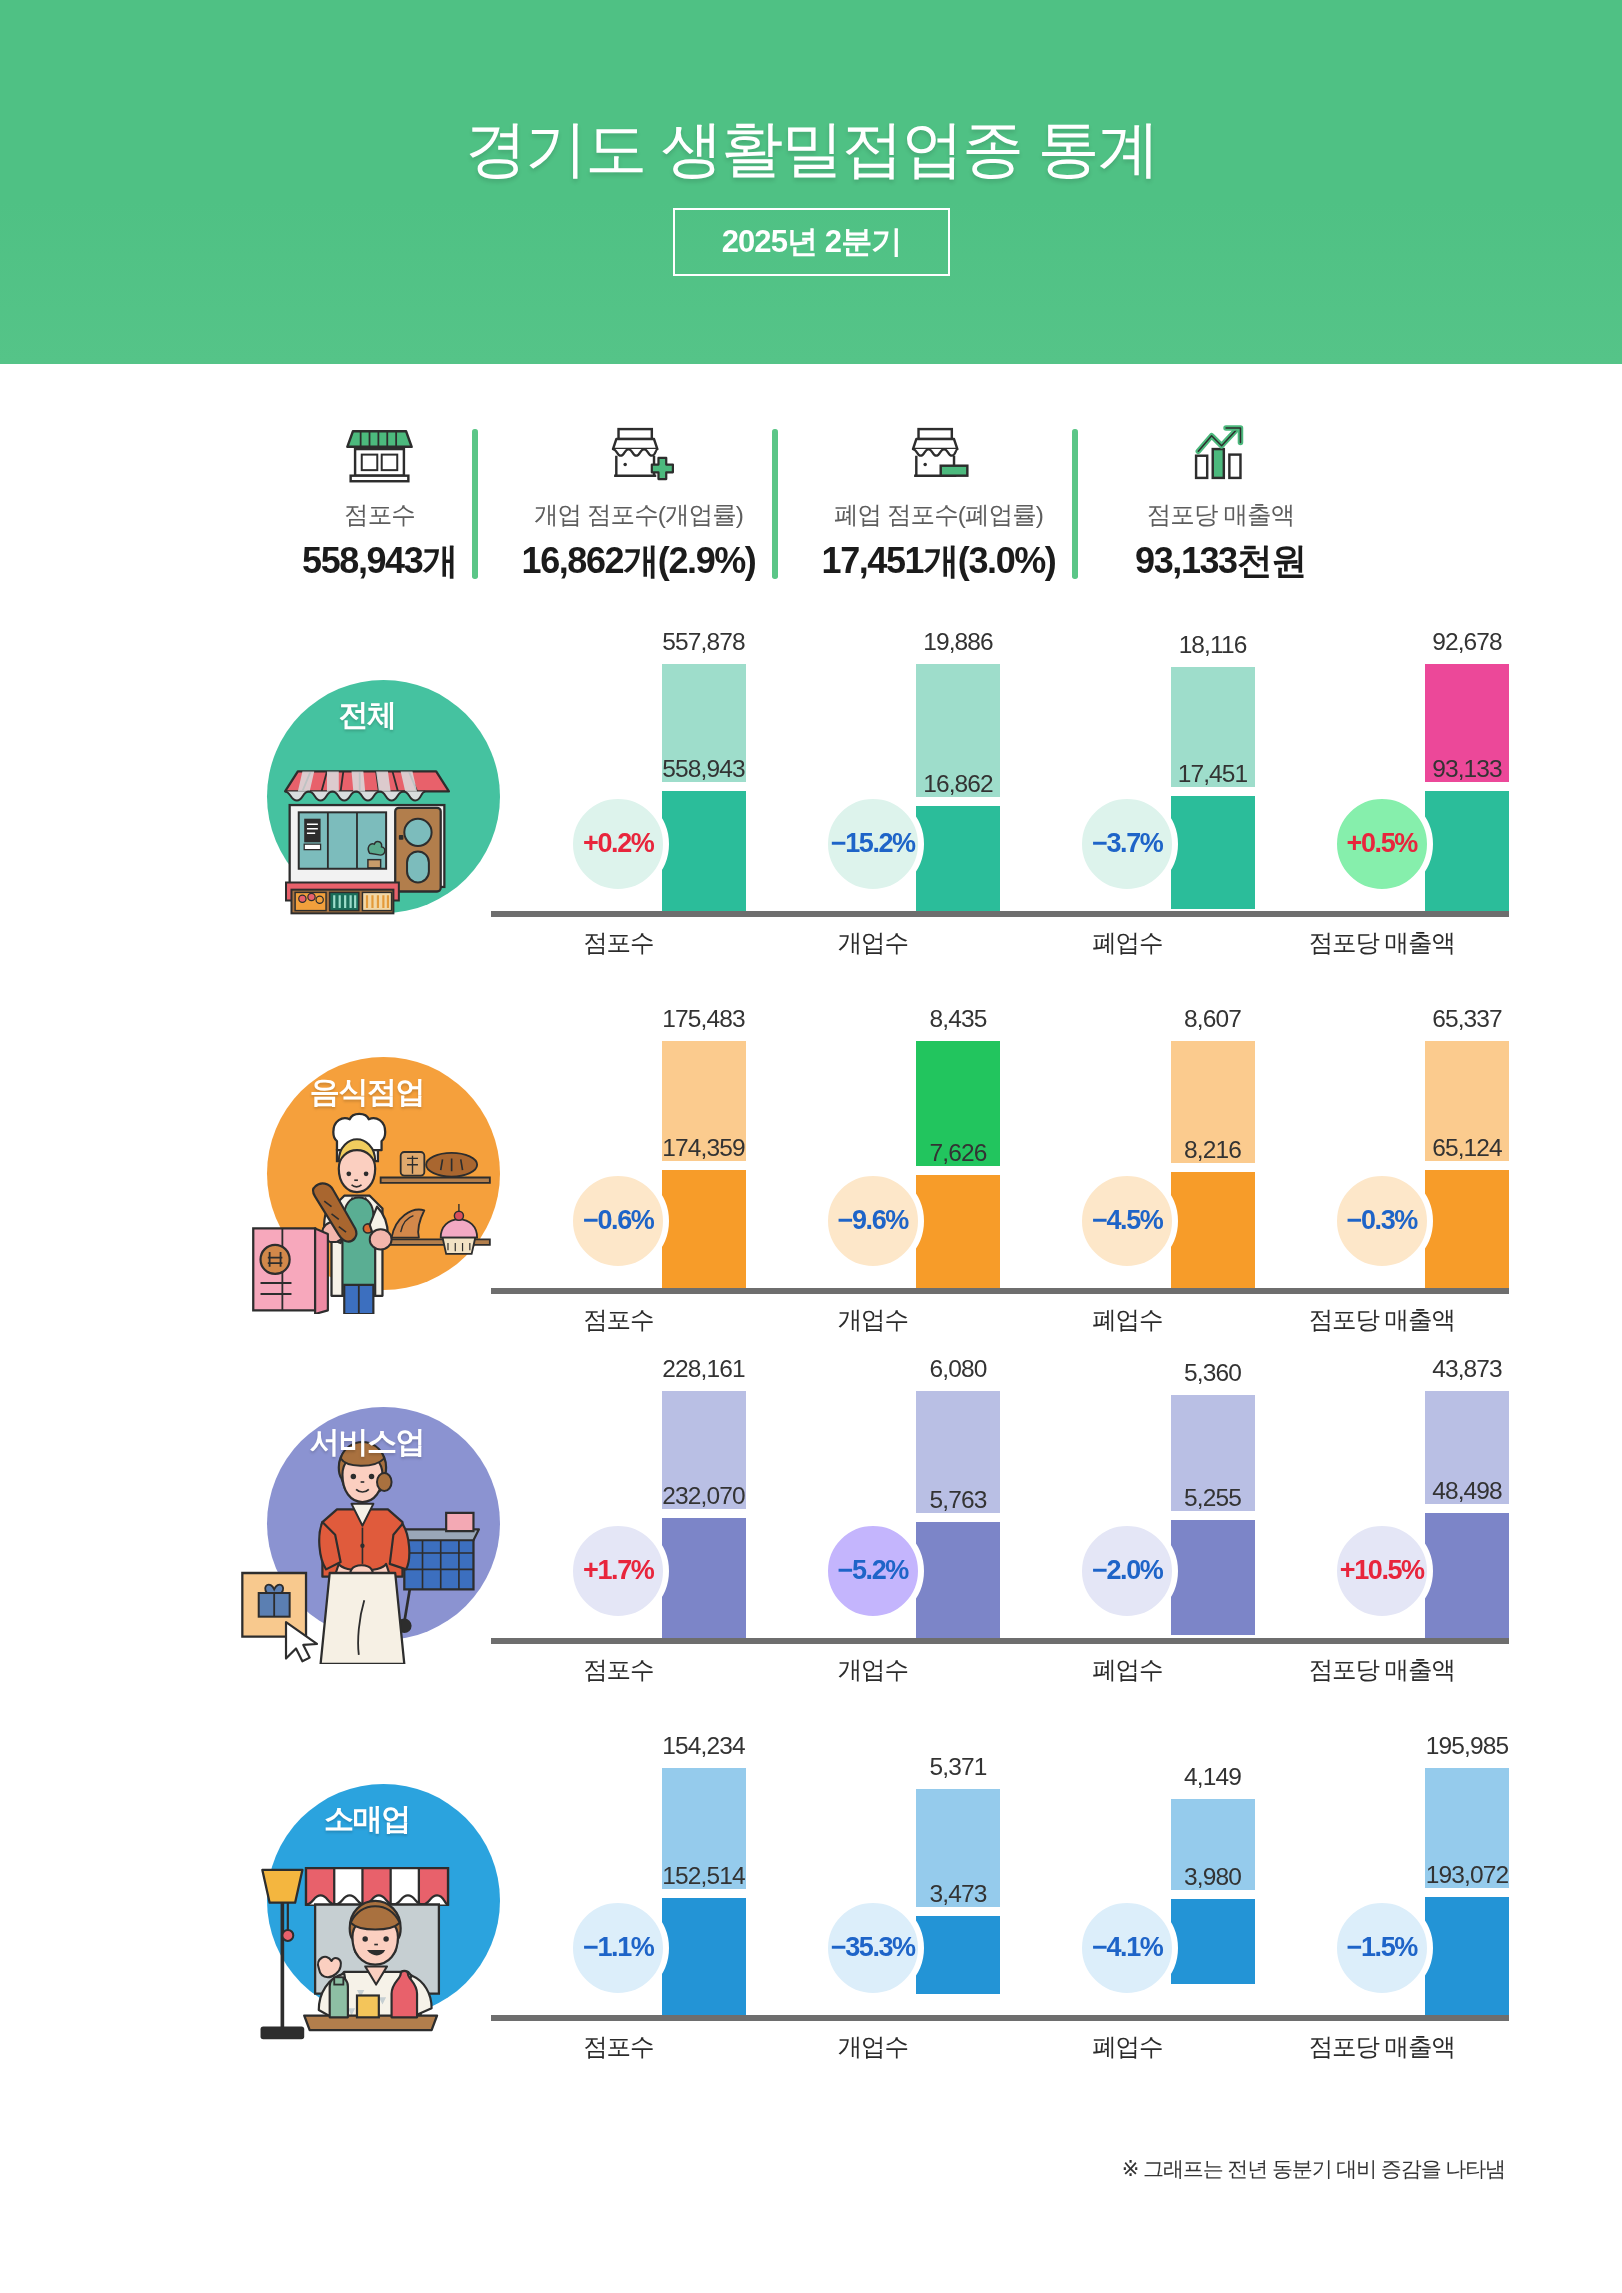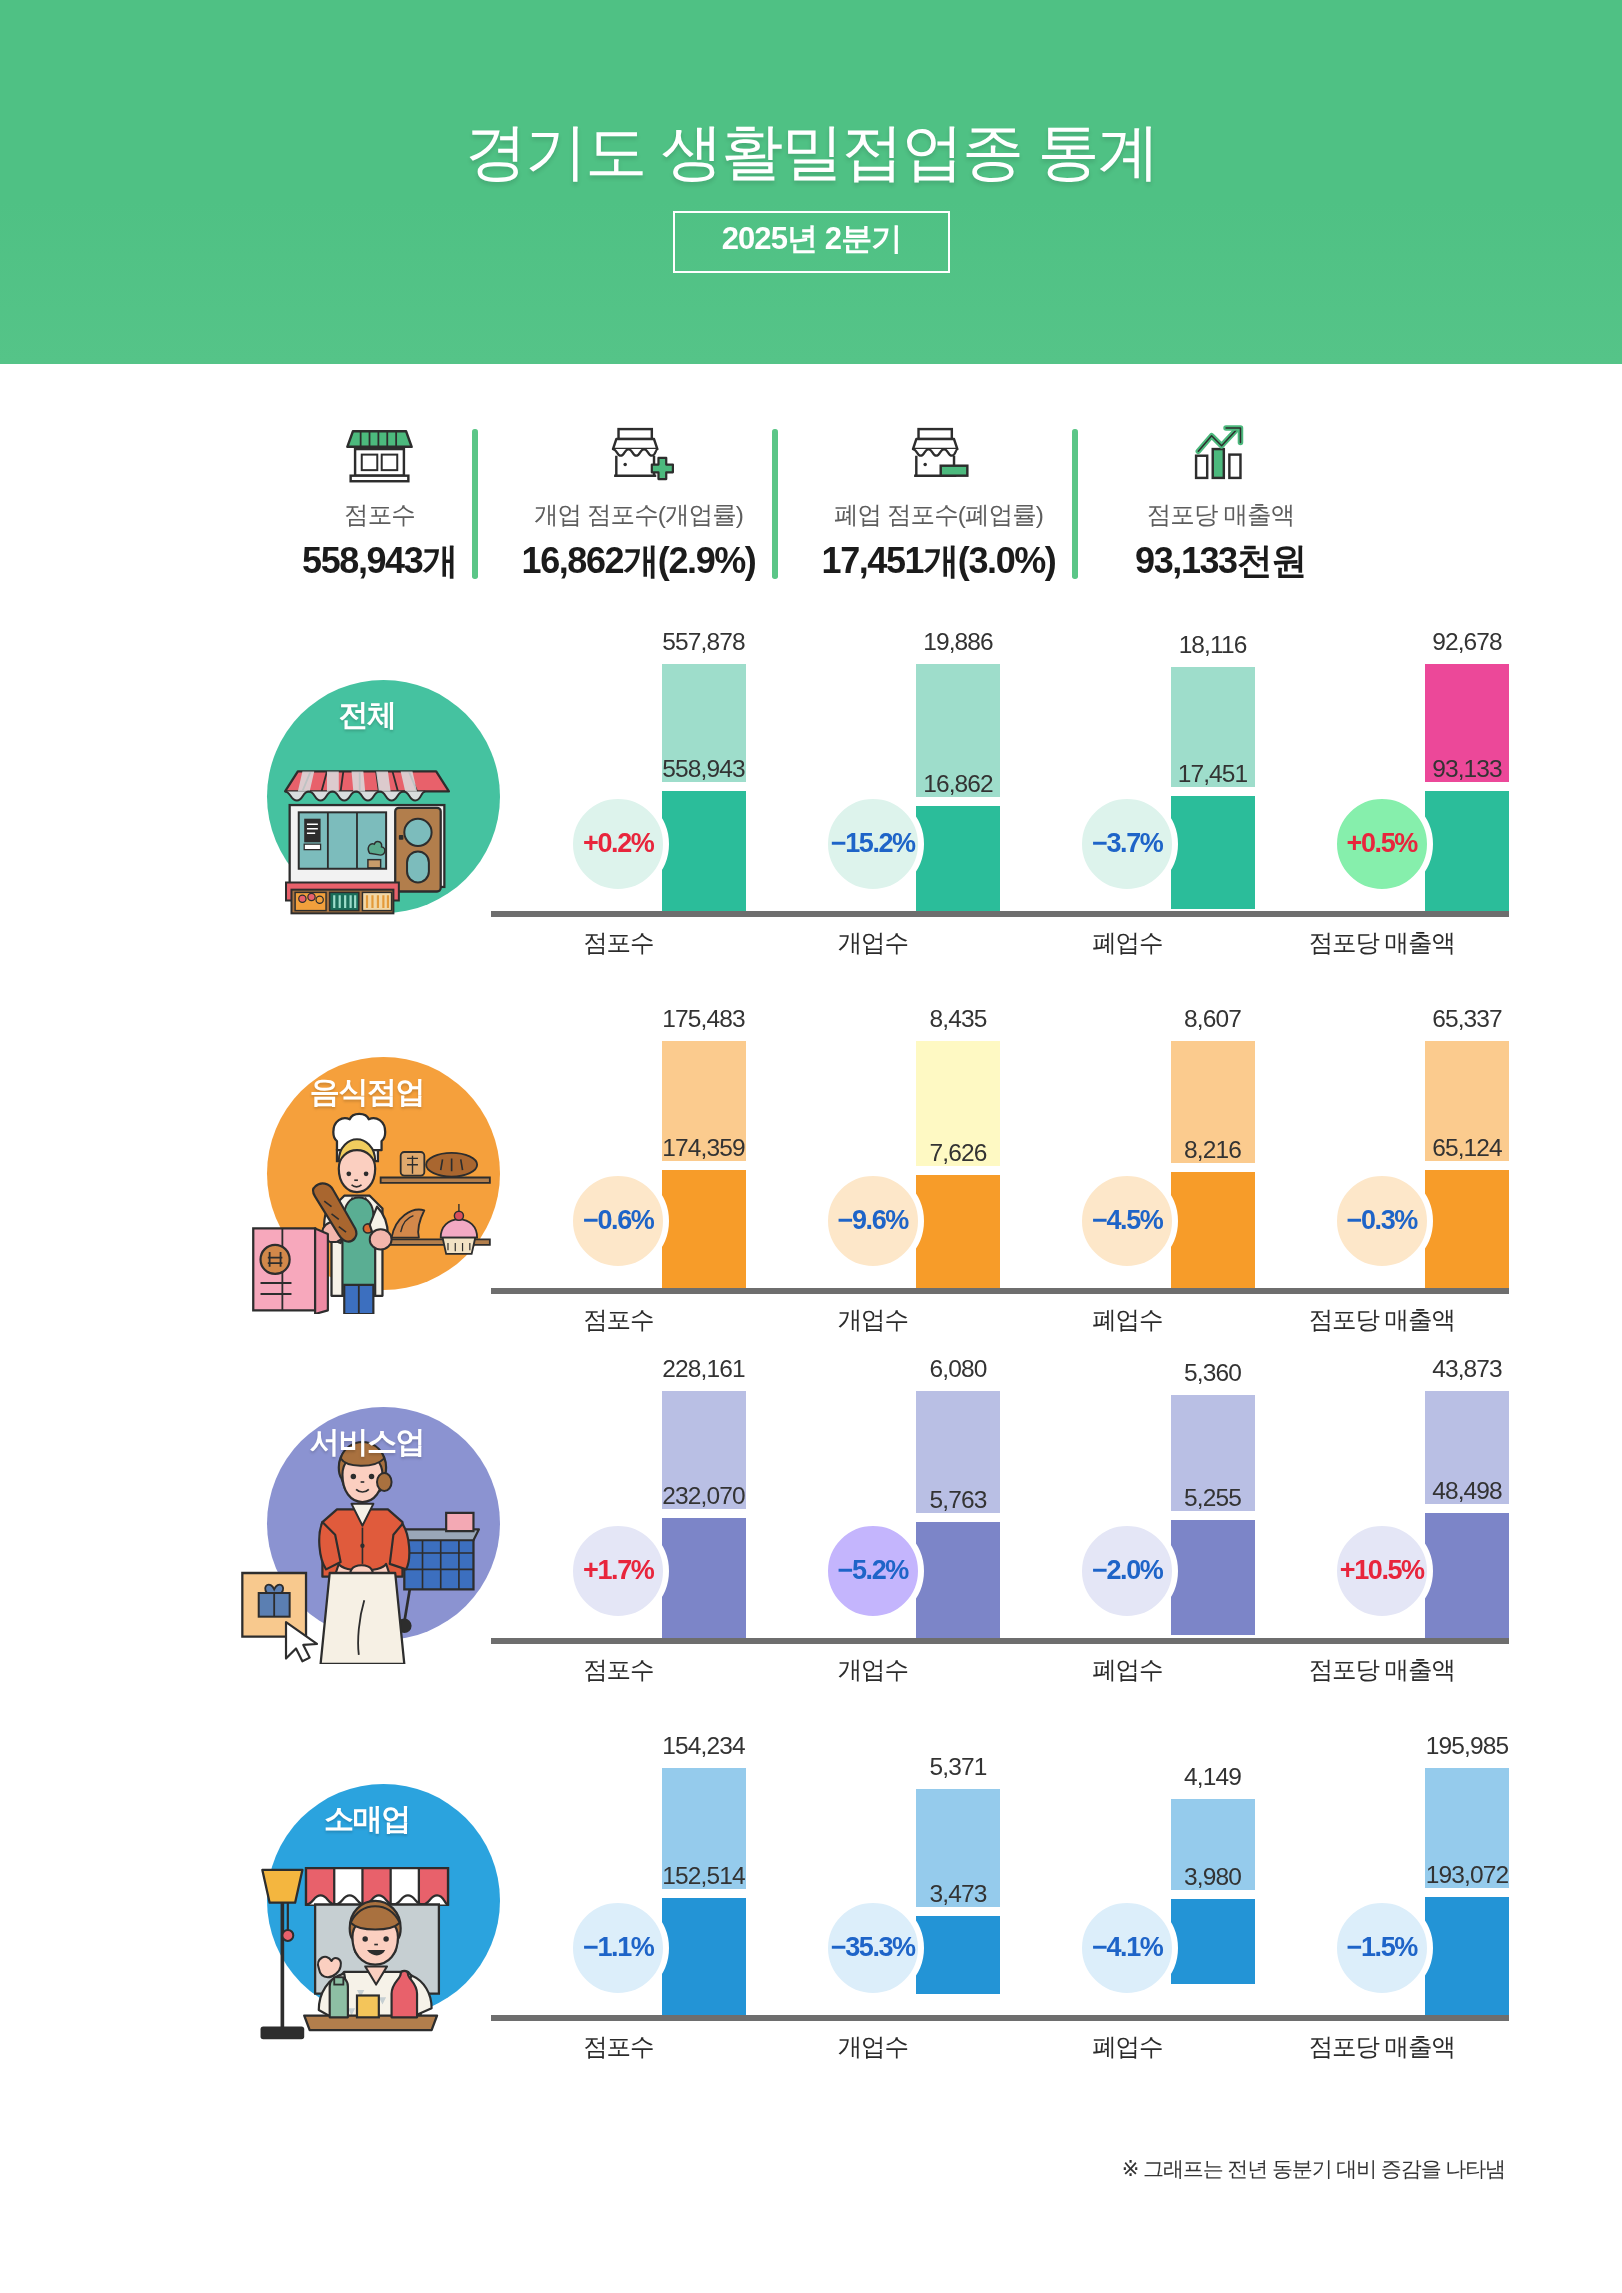--- a/index.html
+++ b/index.html
@@ -20,21 +20,21 @@
     box-sizing:border-box;padding-top:27px;
   }
   .hdr-title{
     color:#ffffff;font-size:62px;font-weight:normal;letter-spacing:-1.8px;
     text-shadow:0 2.7px 4.5px rgba(0,0,0,.13);
     line-height:1.1;
   }
   .hdr-sub-box{
     margin-top:25.5px;
     border:2.7px solid #ffffff;
-    padding:5px 47px 11px;
+    padding:11px 47px 11px;
     color:#ffffff;font-size:31px;font-weight:bold;letter-spacing:-0.9px;
   }
 
   
   .kpi-row{
     position:absolute;left:0;top:414px;width:1623px;height:209px;
     display:flex;align-items:flex-start;justify-content:center;
   }
   .kpi{
     position:relative;
@@ -334,21 +334,21 @@
         <div class="group">
           <div class="bar" style="height: 215px; background: rgb(251, 203, 142);">
             <span class="num">175,483</span>
           </div>
           <div class="bar" style="height: 211px; background: rgb(247, 156, 41);">
             <span class="num">174,359</span>
           </div>
           <div class="pct down" style="background: rgb(253, 231, 201);">−0.6%</div>
         </div>
         <div class="group">
-          <div class="bar" style="height: 178px; background: #fef9c3;">
+          <div class="bar" style="height: 178px; background: #22c55e;">
             <span class="num">8,435</span>
           </div>
           <div class="bar" style="height: 162px; background: rgb(247, 156, 41);">
             <span class="num">7,626</span>
           </div>
           <div class="pct down" style="background: rgb(253, 231, 201);">−9.6%</div>
         </div>
         <div class="group">
           <div class="bar" style="height: 178px; background: rgb(251, 203, 142);">
             <span class="num">8,607</span>

